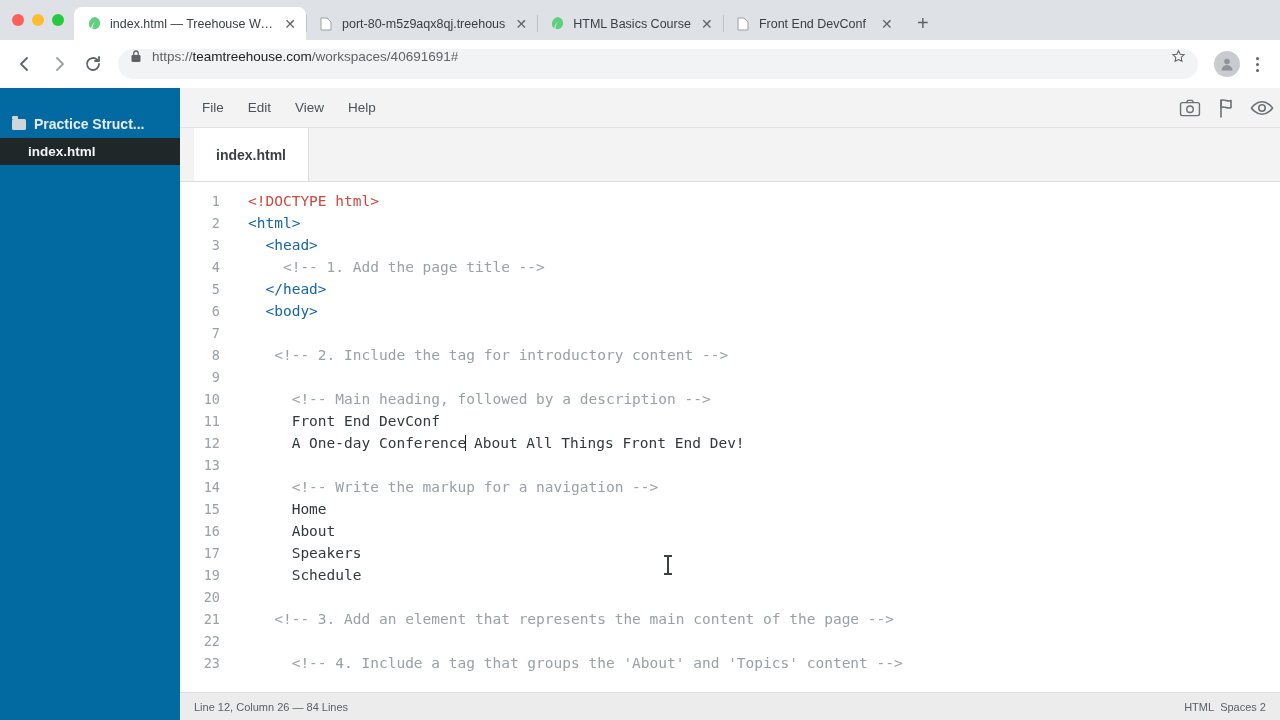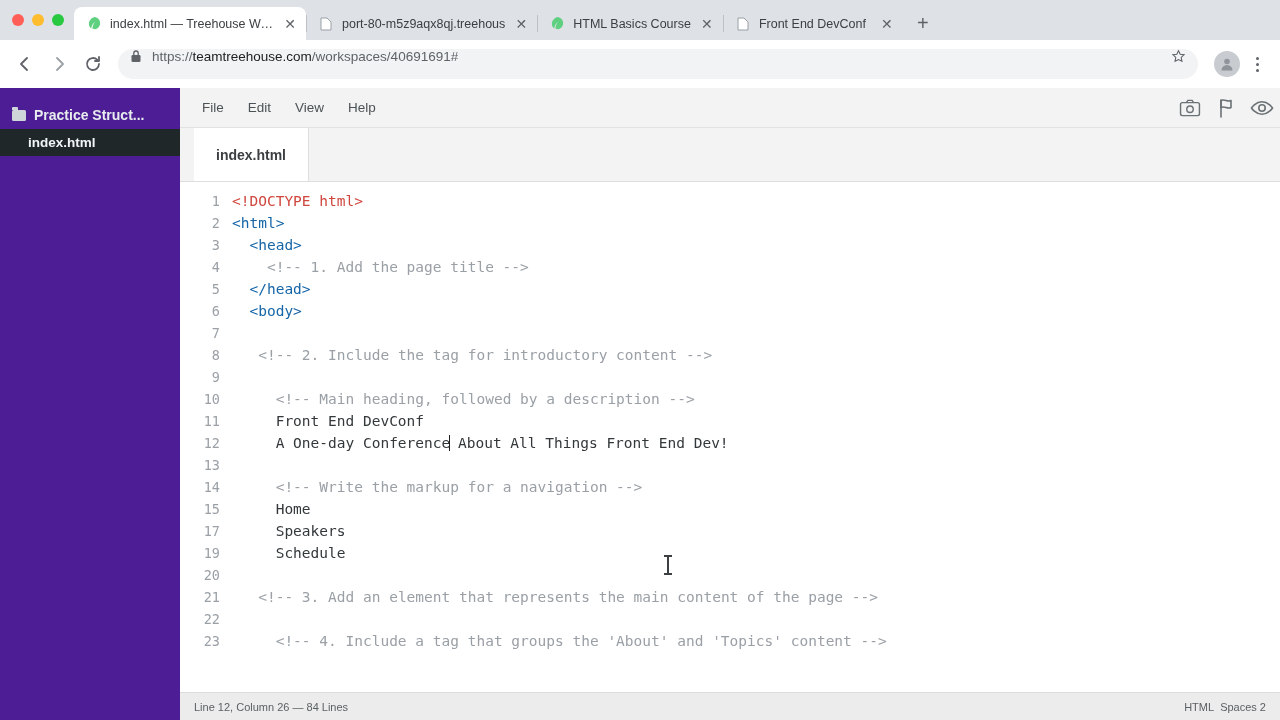--- a/index.html
+++ b/index.html
@@ -109,23 +109,23 @@
     width: 26px; display: flex; flex-direction: column;
     align-items: center; gap: 3px; color: #5f6368;
   }
   .kebab i { width: 3px; height: 3px; border-radius: 50%; background: #5f6368; display: block; }
 
   
   .workspace { flex: 1 1 auto; display: flex; min-height: 0; }
 
   .sidebar {
     width: 180px; flex: 0 0 180px;
-    background: #4c1d95;
+    background: #0369a1;
     color: #c9d1d3;
-    padding-top: 15px;
+    padding-top: 24px;
     font-size: 13.5px;
   }
   .folder-row {
     display: flex; align-items: center; gap: 8px;
     padding: 4px 12px 6px 12px;
     font-weight: bold; color: #e7ecee; font-size: 14px;
     white-space: nowrap; overflow: hidden;
   }
   .folder-icon { width: 14px; height: 11px; position: relative; flex: 0 0 14px; }
   .folder-icon::before {
@@ -195,21 +195,21 @@
     font-size: 14.5px;
     white-space: pre;
   }
   .lineno {
     width: 52px; flex: 0 0 52px;
     text-align: right;
     padding-right: 12px;
     color: #9aa0a6;
     font-size: 13.5px;
   }
-  .linetext { color: #33383b; }
+  .linetext { color: #33383b; margin-left: 16px; }
   .tok-tag { color: #1565a7; }
   .tok-doctype { color: #d0473e; }
   .tok-comment { color: #9aa0a6; }
   .caret {
     display: inline-block; width: 1px; height: 16px;
     background: #222; vertical-align: -3px; margin: 0 -1px;
   }
   .mousecursor {
     position: absolute;
     left: 487px; top: 374px;
@@ -388,20 +388,21 @@
             <div class="codeline"><span class="lineno">6</span><span class="linetext"><span>  </span><span class="tok-tag">&lt;body&gt;</span></span></div>
             <div class="codeline"><span class="lineno">7</span><span class="linetext"></span></div>
             <div class="codeline"><span class="lineno">8</span><span class="linetext"><span>   </span><span class="tok-comment">&lt;!-- 2. Include the tag for introductory content --&gt;</span></span></div>
             <div class="codeline"><span class="lineno">9</span><span class="linetext"></span></div>
             <div class="codeline"><span class="lineno">10</span><span class="linetext"><span>     </span><span class="tok-comment">&lt;!-- Main heading, followed by a description --&gt;</span></span></div>
             <div class="codeline"><span class="lineno">11</span><span class="linetext"><span>     Front End DevConf</span></span></div>
             <div class="codeline"><span class="lineno">12</span><span class="linetext"><span>     A One-day Conference</span><span class="caret"></span><span> About All Things Front End Dev!</span></span></div>
             <div class="codeline"><span class="lineno">13</span><span class="linetext"></span></div>
             <div class="codeline"><span class="lineno">14</span><span class="linetext"><span>     </span><span class="tok-comment">&lt;!-- Write the markup for a navigation --&gt;</span></span></div>
             <div class="codeline"><span class="lineno">15</span><span class="linetext"><span>     Home</span></span></div>
+            <div class="codeline"><span class="lineno">16</span><span class="linetext"><span>     About</span></span></div>
             <div class="codeline"><span class="lineno">17</span><span class="linetext"><span>     Speakers</span></span></div>
             <div class="codeline"><span class="lineno">19</span><span class="linetext"><span>     Schedule</span></span></div>
             <div class="codeline"><span class="lineno">20</span><span class="linetext"></span></div>
             <div class="codeline"><span class="lineno">21</span><span class="linetext"><span>   </span><span class="tok-comment">&lt;!-- 3. Add an element that represents the main content of the page --&gt;</span></span></div>
             <div class="codeline"><span class="lineno">22</span><span class="linetext"></span></div>
             <div class="codeline"><span class="lineno">23</span><span class="linetext"><span>     </span><span class="tok-comment">&lt;!-- 4. Include a tag that groups the 'About' and 'Topics' content --&gt;</span></span></div>
           </div>
         <div class="mousecursor"></div>
       </div>
 

